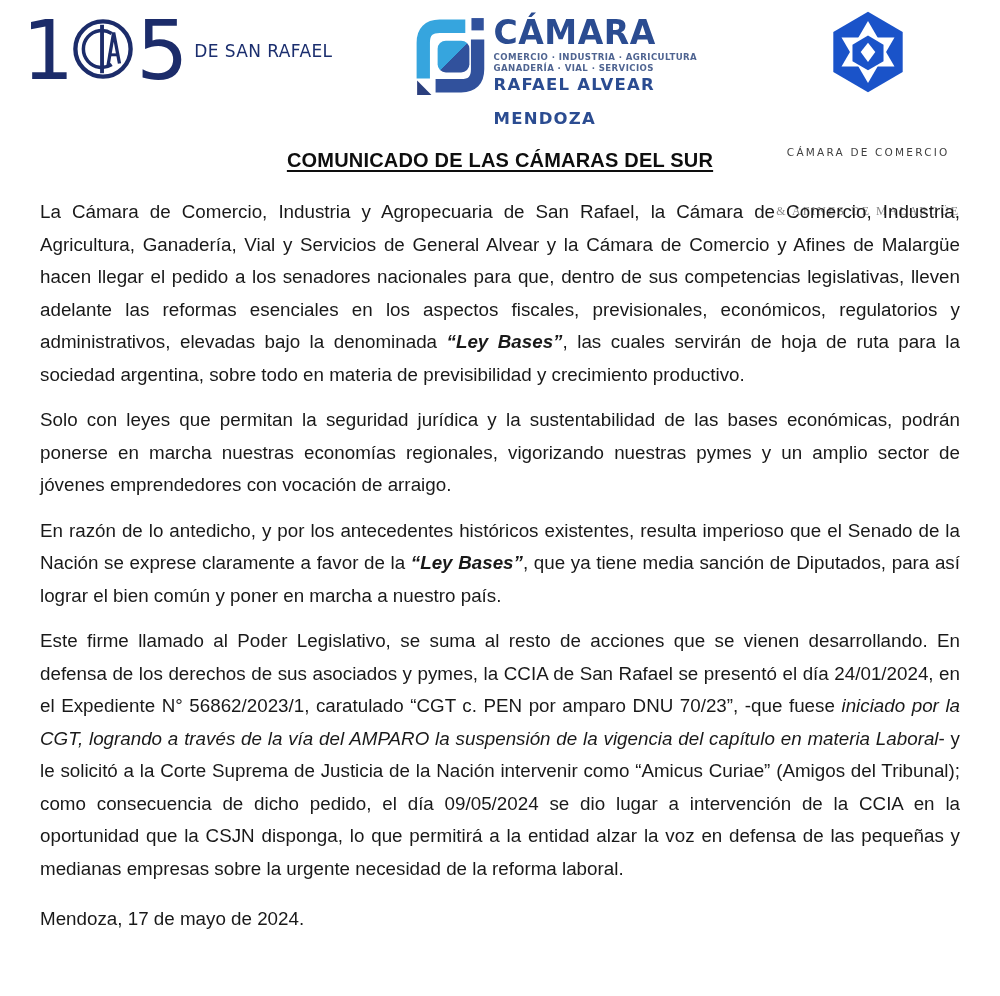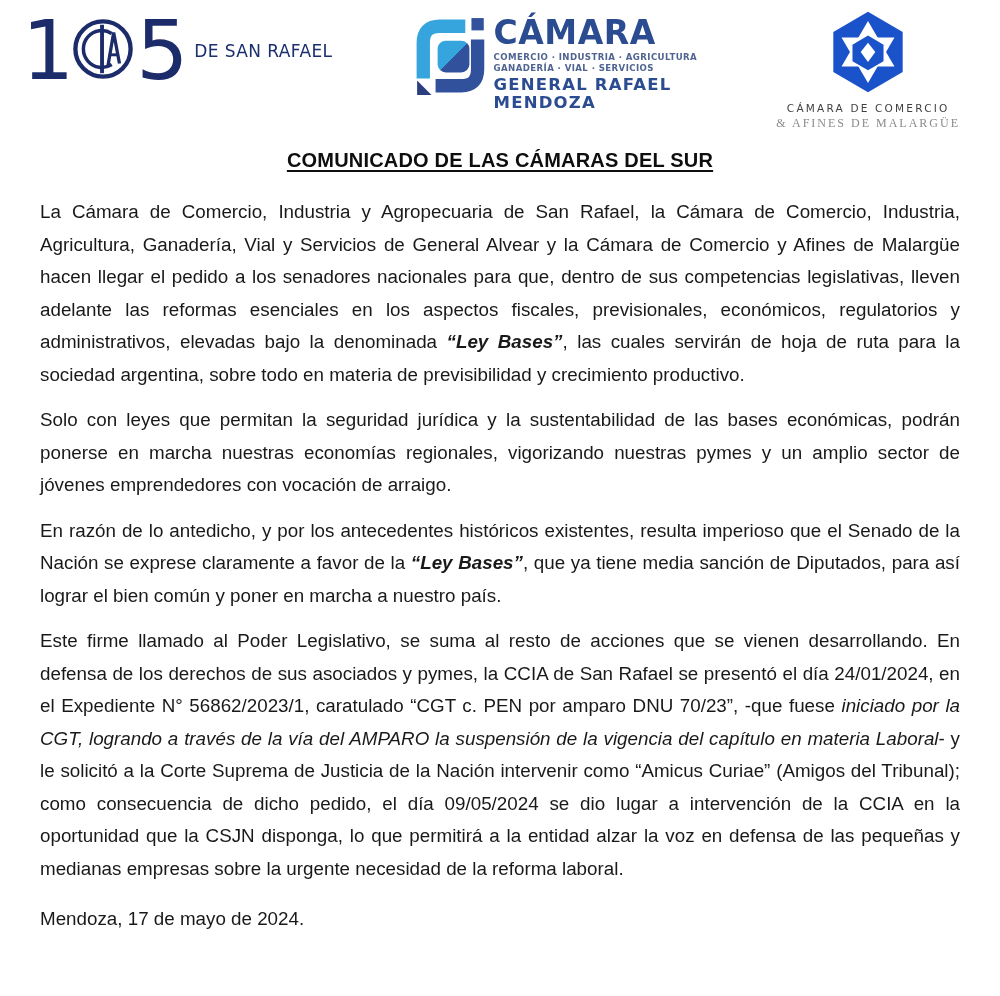--- a/index.html
+++ b/index.html
@@ -22,22 +22,22 @@
   .logo-sr-text{
     font-family:"DejaVu Sans",sans-serif;font-size:17px;line-height:1.32;
     color:#1b2e6e;text-align:center;letter-spacing:0.4px;font-weight:400;white-space:nowrap;
   }
   .logo-ga{display:flex;align-items:flex-start;margin-top:4px;}
   .logo-ga-text{display:flex;flex-direction:column;margin-top:2px;}
   .logo-ga-title{font-family:"DejaVu Sans",sans-serif;font-size:33px;font-weight:700;color:#2b4c91;line-height:1;letter-spacing:0.5px;}
   .logo-ga-sub{font-family:"DejaVu Sans",sans-serif;font-size:8.6px;font-weight:700;color:#4f6491;letter-spacing:0.4px;margin-top:3px;white-space:nowrap;}
   .logo-ga-sub2{margin-top:1px;}
   .logo-ga-line3{font-family:"DejaVu Sans",sans-serif;font-size:16.5px;font-weight:700;color:#2b4c91;letter-spacing:1.2px;margin-top:3px;line-height:1.1;}
-  .logo-ga-line4{font-family:"DejaVu Sans",sans-serif;font-size:16.5px;font-weight:700;color:#2b4c91;letter-spacing:1.2px;line-height:1.1;}
-  .logo-mg{display:flex;flex-direction:column;align-items:center;margin-right:18px;}
+  .logo-ga-line4{font-family:"DejaVu Sans",sans-serif;font-size:16.5px;font-weight:700;color:#2b4c91;letter-spacing:1.2px;line-height:1.1;margin-top:16px;}
+  .logo-mg{display:flex;flex-direction:column;align-items:center;margin-right:18px;gap:44px;}
   .logo-mg-l1{font-family:"DejaVu Sans",sans-serif;font-size:10.5px;color:#3f3f3f;letter-spacing:2.2px;margin-top:4px;white-space:nowrap;}
   .logo-mg-l2{font-family:Liberation Serif, serif;font-size:12px;color:#8a8a8a;letter-spacing:2px;margin-top:2px;white-space:nowrap;}
   
   .doc{padding:0 40px;}
   .doc-title{
     text-align:center;font-size:20px;font-weight:700;color:#0e0e0e;
     text-decoration:underline;text-decoration-thickness:2px;text-underline-offset:3px;
     margin:27px 0 24px 0;letter-spacing:0.2px;
   }
   .doc p{
@@ -86,21 +86,21 @@
         <path d="M 64 24 L 64 53 Q 64 69 48 69 L 23 69" fill="none" stroke="#31519c" stroke-width="13"></path>
         <rect x="25" y="25" width="31" height="31" rx="8" fill="url(#gaGrad)"></rect>
         <rect x="58" y="3" width="12" height="12" fill="#31519c"></rect>
         <polygon points="5,78 19,78 5,64" fill="#2b3f7e"></polygon>
       </svg>
     </span>
     <div class="logo-ga-text">
       <div class="logo-ga-title">CÁMARA</div>
       <div class="logo-ga-sub">COMERCIO · INDUSTRIA · AGRICULTURA</div>
       <div class="logo-ga-sub logo-ga-sub2">GANADERÍA · VIAL · SERVICIOS</div>
-      <div class="logo-ga-line3">GENERAL RAFAEL</div>
+      <div class="logo-ga-line3">RAFAEL ALVEAR</div>
       <div class="logo-ga-line4">MENDOZA</div>
     </div>
   </div>
 
   <div class="logo-mg">
     <span>
       <svg width="84" height="84" viewBox="0 0 90 92" aria-hidden="true">
         <polygon points="45,2 83,24 83,68 45,90 7,68 7,24" fill="#1a53c9"></polygon>
         <polygon points="45,12 74,62 16,62" fill="#ffffff"></polygon>
         <polygon points="45,80 16,30 74,30" fill="#ffffff"></polygon>

